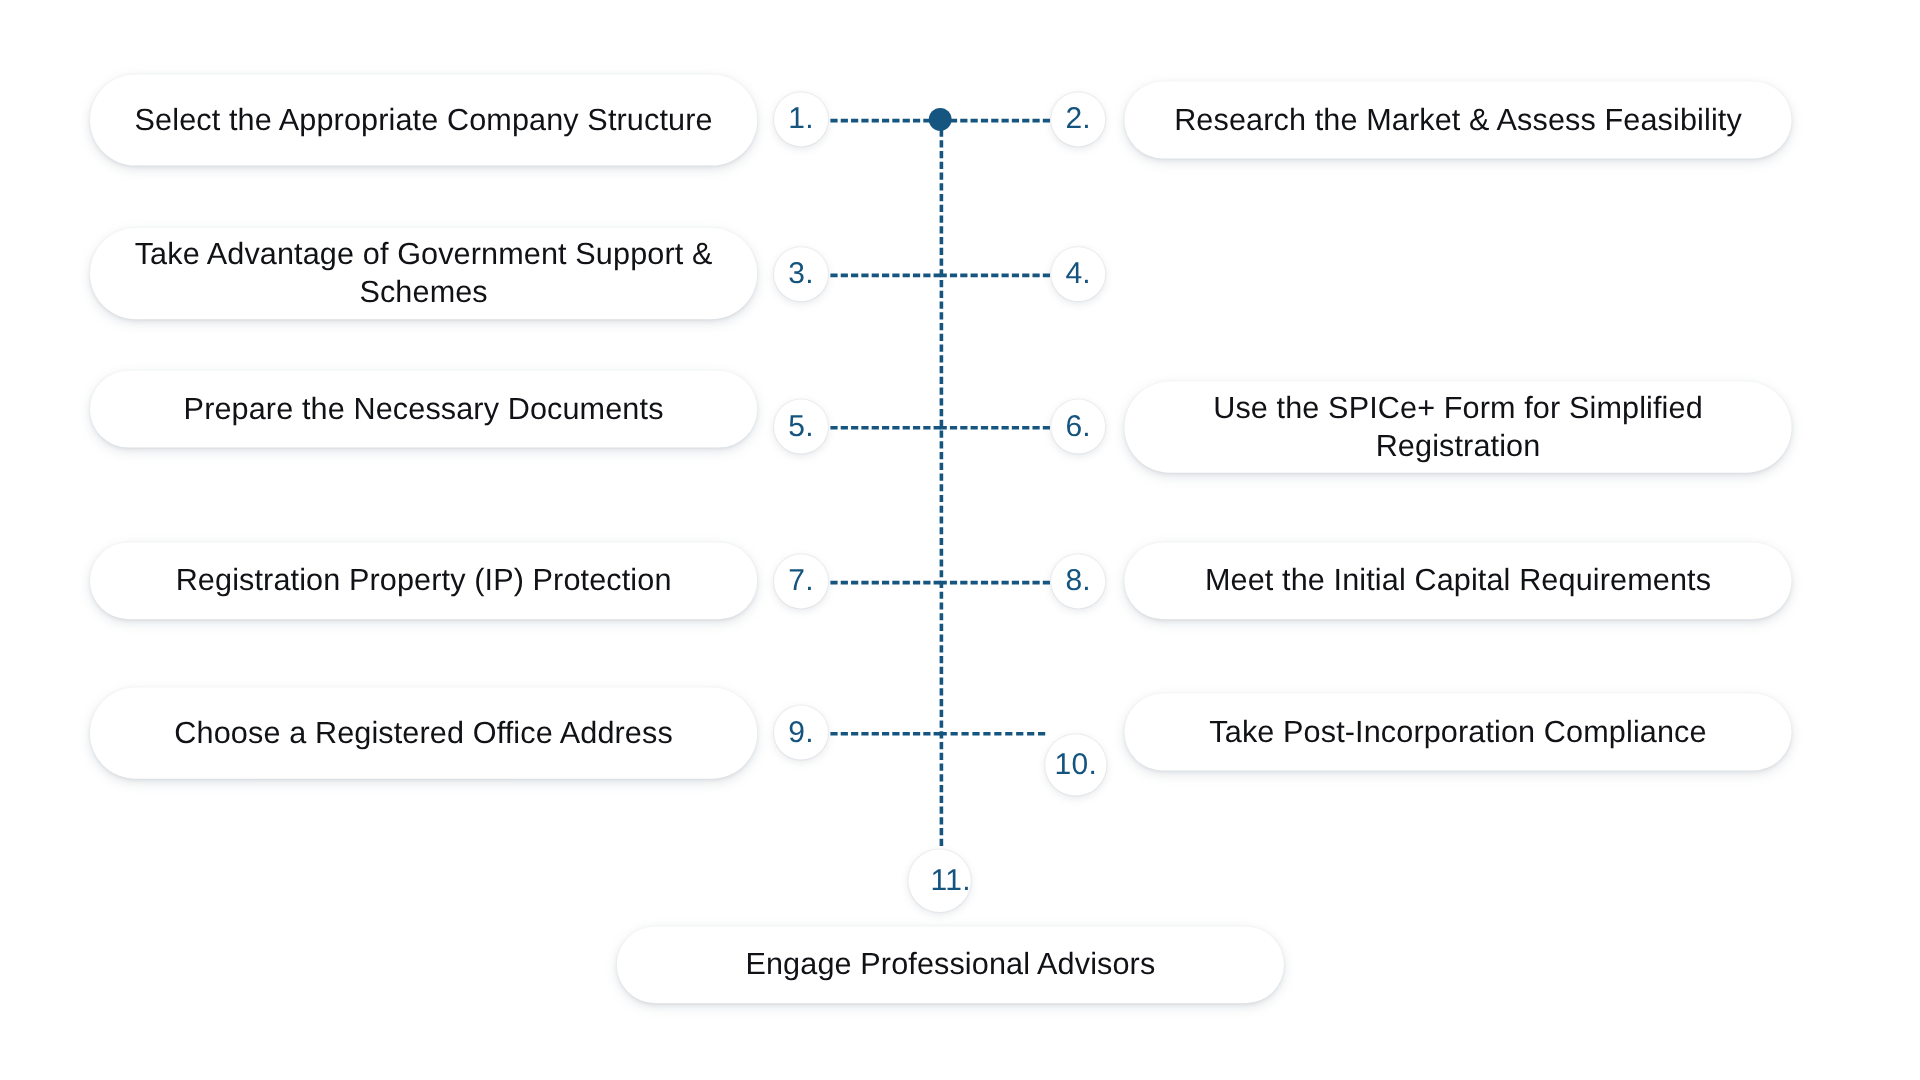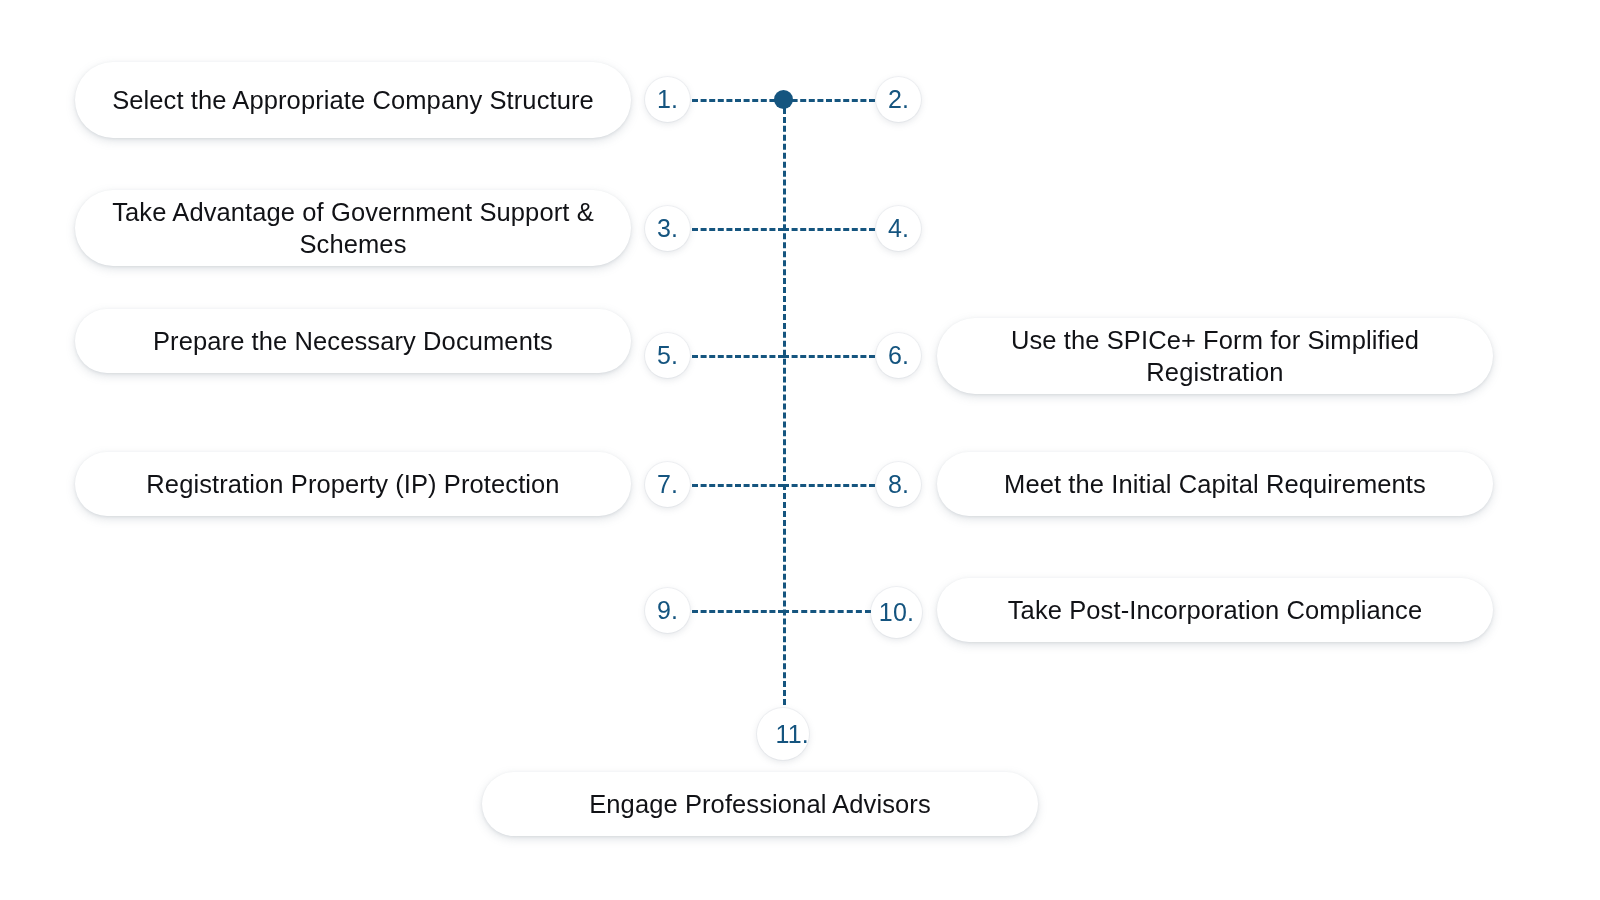--- a/index.html
+++ b/index.html
@@ -24,21 +24,21 @@
     font-size:25.5px;
     line-height:1.26;
     padding:0 26px;
     box-sizing:border-box;
     letter-spacing:0.1px;
   }
   .card span{display:block;}
 
   .card.left{left:75px;width:556px;}
   .card.right{left:937px;width:556px;}
-  .card.bottom{left:482px;width:556px;}
+  .card.bottom{left:514px;width:556px;}
 
   
   .numcircle{
     position:absolute;
     background:#ffffff;
     border-radius:50%;
     box-shadow:0 2px 7px rgba(120,130,145,0.20),
                0 0 0 1px rgba(150,160,172,0.10);
     display:flex;align-items:center;justify-content:center;
     color:#14547f;
@@ -83,20 +83,23 @@
   <div class="card left" style="top:62px;height:76px;">
     <span>Select the Appropriate Company Structure</span>
   </div>
   <div class="numcircle" style="left:645px;top:77px;width:45px;height:45px;">
     <span>1.</span>
   </div>
 
   <div class="numcircle" style="left:876px;top:77px;width:45px;height:45px;">
     <span>2.</span>
   </div>
+  <div class="card right" style="top:68px;height:64px;">
+    <span>Research the Market &amp; Assess Feasibility</span>
+  </div>
 
   <div class="hdash" style="left:692px;top:228px;width:92px;"></div>
   <div class="hdash" style="left:783px;top:228px;width:92px;"></div>
 
   <div class="card left" style="top:190px;height:76px;">
     <span>Take Advantage of Government Support &amp; Schemes</span>
   </div>
   <div class="numcircle" style="left:645px;top:206px;width:45px;height:45px;">
     <span>3.</span>
   </div>
@@ -135,25 +138,28 @@
   <div class="numcircle" style="left:876px;top:462px;width:45px;height:45px;">
     <span>8.</span>
   </div>
   <div class="card right" style="top:452px;height:64px;">
     <span>Meet the Initial Capital Requirements</span>
   </div>
 
   <div class="hdash" style="left:692px;top:610px;width:92px;"></div>
   <div class="hdash" style="left:783px;top:610px;width:88px;"></div>
 
+  <div class="card left" style="top:573px;height:76px;">
+    <span>Choose a Registered Office Address</span>
+  </div>
   <div class="numcircle" style="left:645px;top:588px;width:45px;height:45px;">
     <span>9.</span>
   </div>
 
-  <div class="numcircle" style="left:871px;top:587px;width:51px;height:51px;">
+  <div class="numcircle" style="left:871px;top:612px;width:51px;height:51px;">
     <span>10.</span>
   </div>
   <div class="card right" style="top:578px;height:64px;">
     <span>Take Post-Incorporation Compliance</span>
   </div>
 
   <div class="numcircle" style="left:757px;top:708px;width:52px;height:52px;justify-content:flex-end;">
     <span>11.</span>
   </div>
   <div class="card bottom" style="top:772px;height:64px;">

